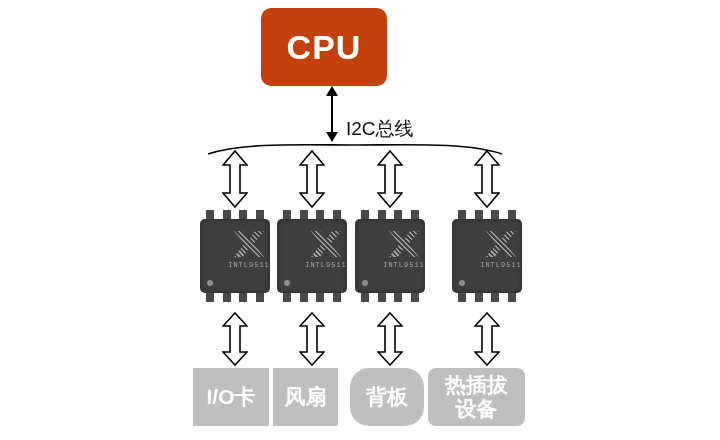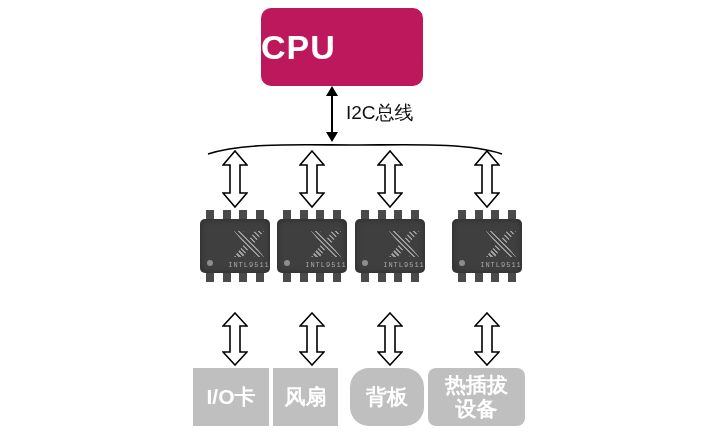--- a/index.html
+++ b/index.html
@@ -9,34 +9,34 @@
   }
   .canvas{
     position:relative;
     width:720px;height:440px;
     background:#ffffff;
     overflow:hidden;
   }
 
   
   .cpu-box{
-    position:absolute;left:261px;top:8px;width:162px;height:78px;
-    background:#be185d;border-radius:10px;
-    display:flex;align-items:center;
+    position:absolute;left:261px;top:8px;width:126px;height:78px;
+    background:#c2410c;border-radius:10px;
+    display:flex;align-items:center;justify-content:center;
   }
   .cpu-box span{
     color:#ffffff;font-size:34px;font-weight:bold;letter-spacing:1px;
   }
 
   
   .i2c-arrow{position:absolute;left:322px;top:86px;}
 
   
   .bus-label{
-    position:absolute;left:346px;top:100px;
+    position:absolute;left:346px;top:116px;
     font-size:19px;color:#111;
   }
 
   
   .bus-curve{position:absolute;left:205px;top:139px;}
 
   
   .blk-arrow{position:absolute;width:26px;height:58px;}
   .blk-a1{left:222px;top:150px;}
   .blk-a2{left:299px;top:150px;}
@@ -55,21 +55,21 @@
   .chip-1{left:200px;}
   .chip-2{left:277px;}
   .chip-3{left:355px;}
   .chip-4{left:452px;}
   .pin-row{
     display:flex;justify-content:space-between;
     padding:0 6px;height:9px;
   }
   .pin{width:8px;height:9px;background:#4a4a4a;}
   .chip-body{
-    position:relative;height:54px;background:#3f3f3f;border-radius:5px;
+    position:relative;height:74px;background:#3f3f3f;border-radius:5px;
     display:flex;flex-direction:column;align-items:center;
     box-shadow:inset 0 0 6px rgba(0,0,0,.35);
     padding-left:28px;
   }
   .chip-logo{
     margin-top:12px;width:30px;height:26px;
     background:repeating-linear-gradient(45deg,#9b9b9b 0 1.5px,transparent 1.5px 3.5px);
     clip-path:polygon(0% 0%,30% 0%,50% 35%,70% 0%,100% 0%,65% 50%,100% 100%,70% 100%,50% 65%,30% 100%,0% 100%,35% 50%);
   }
   .chip-text{

